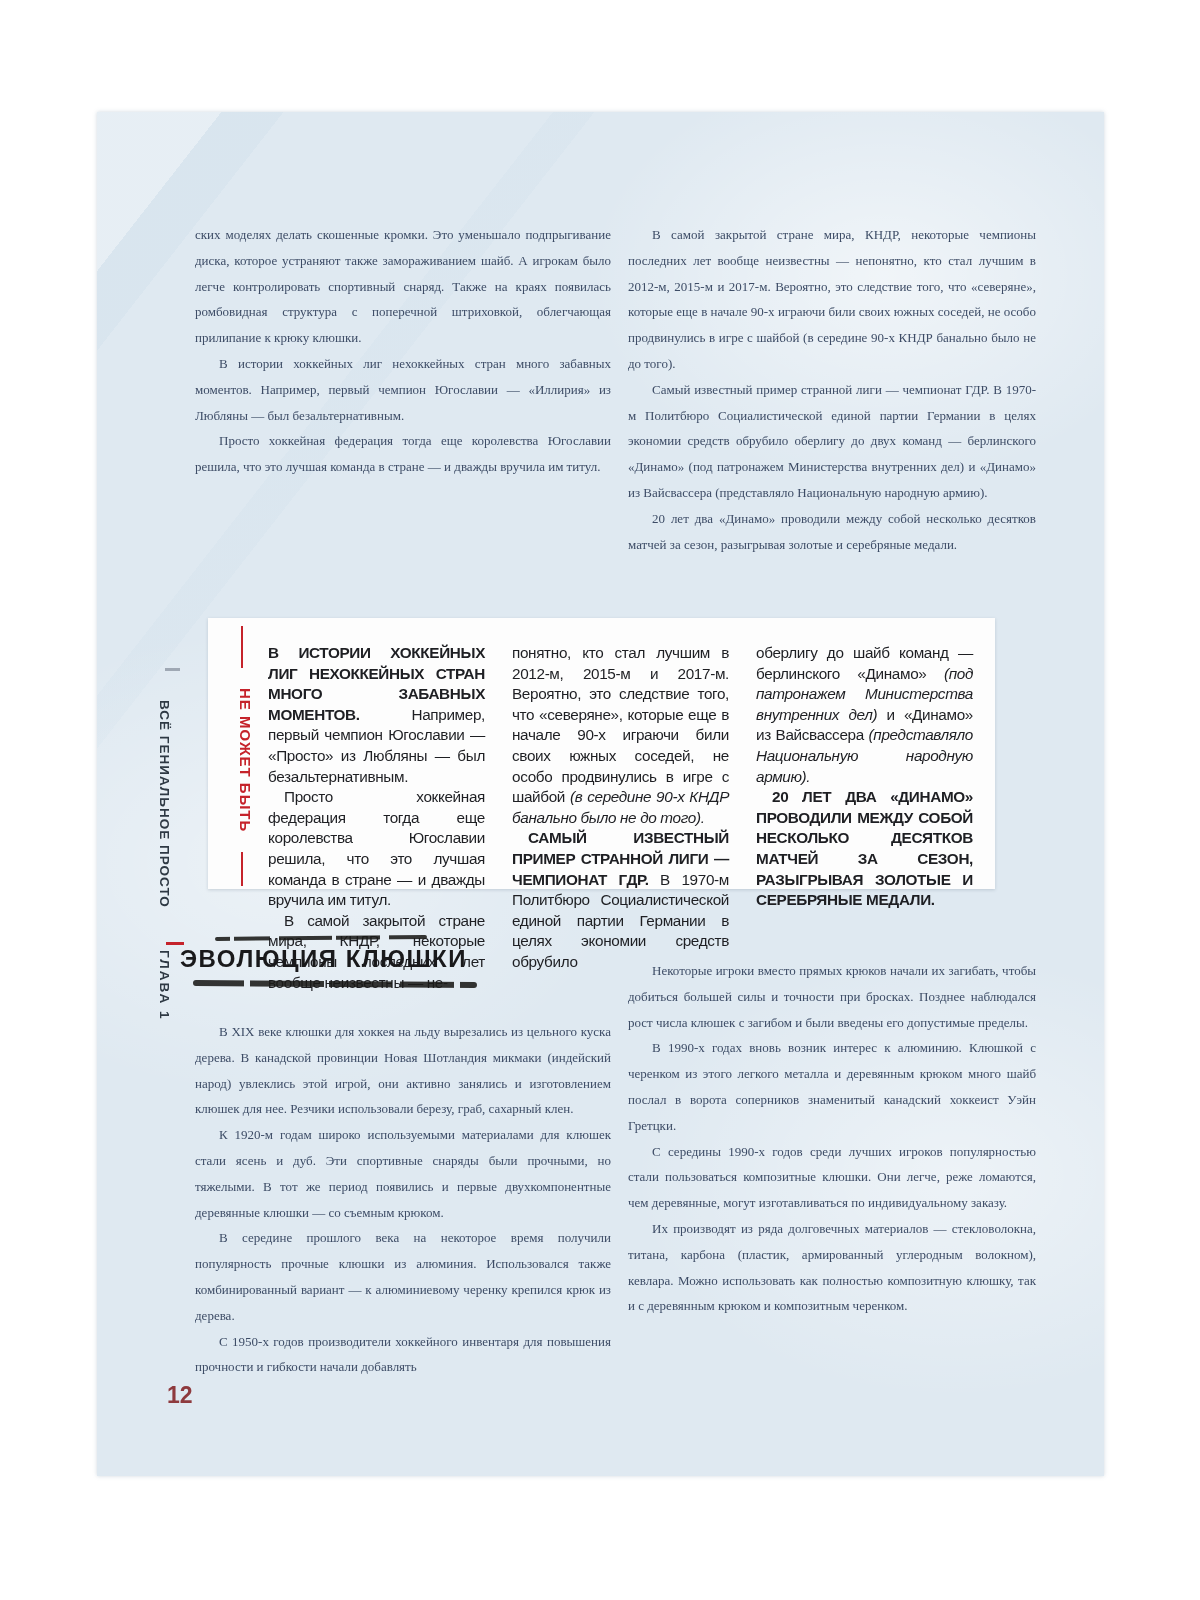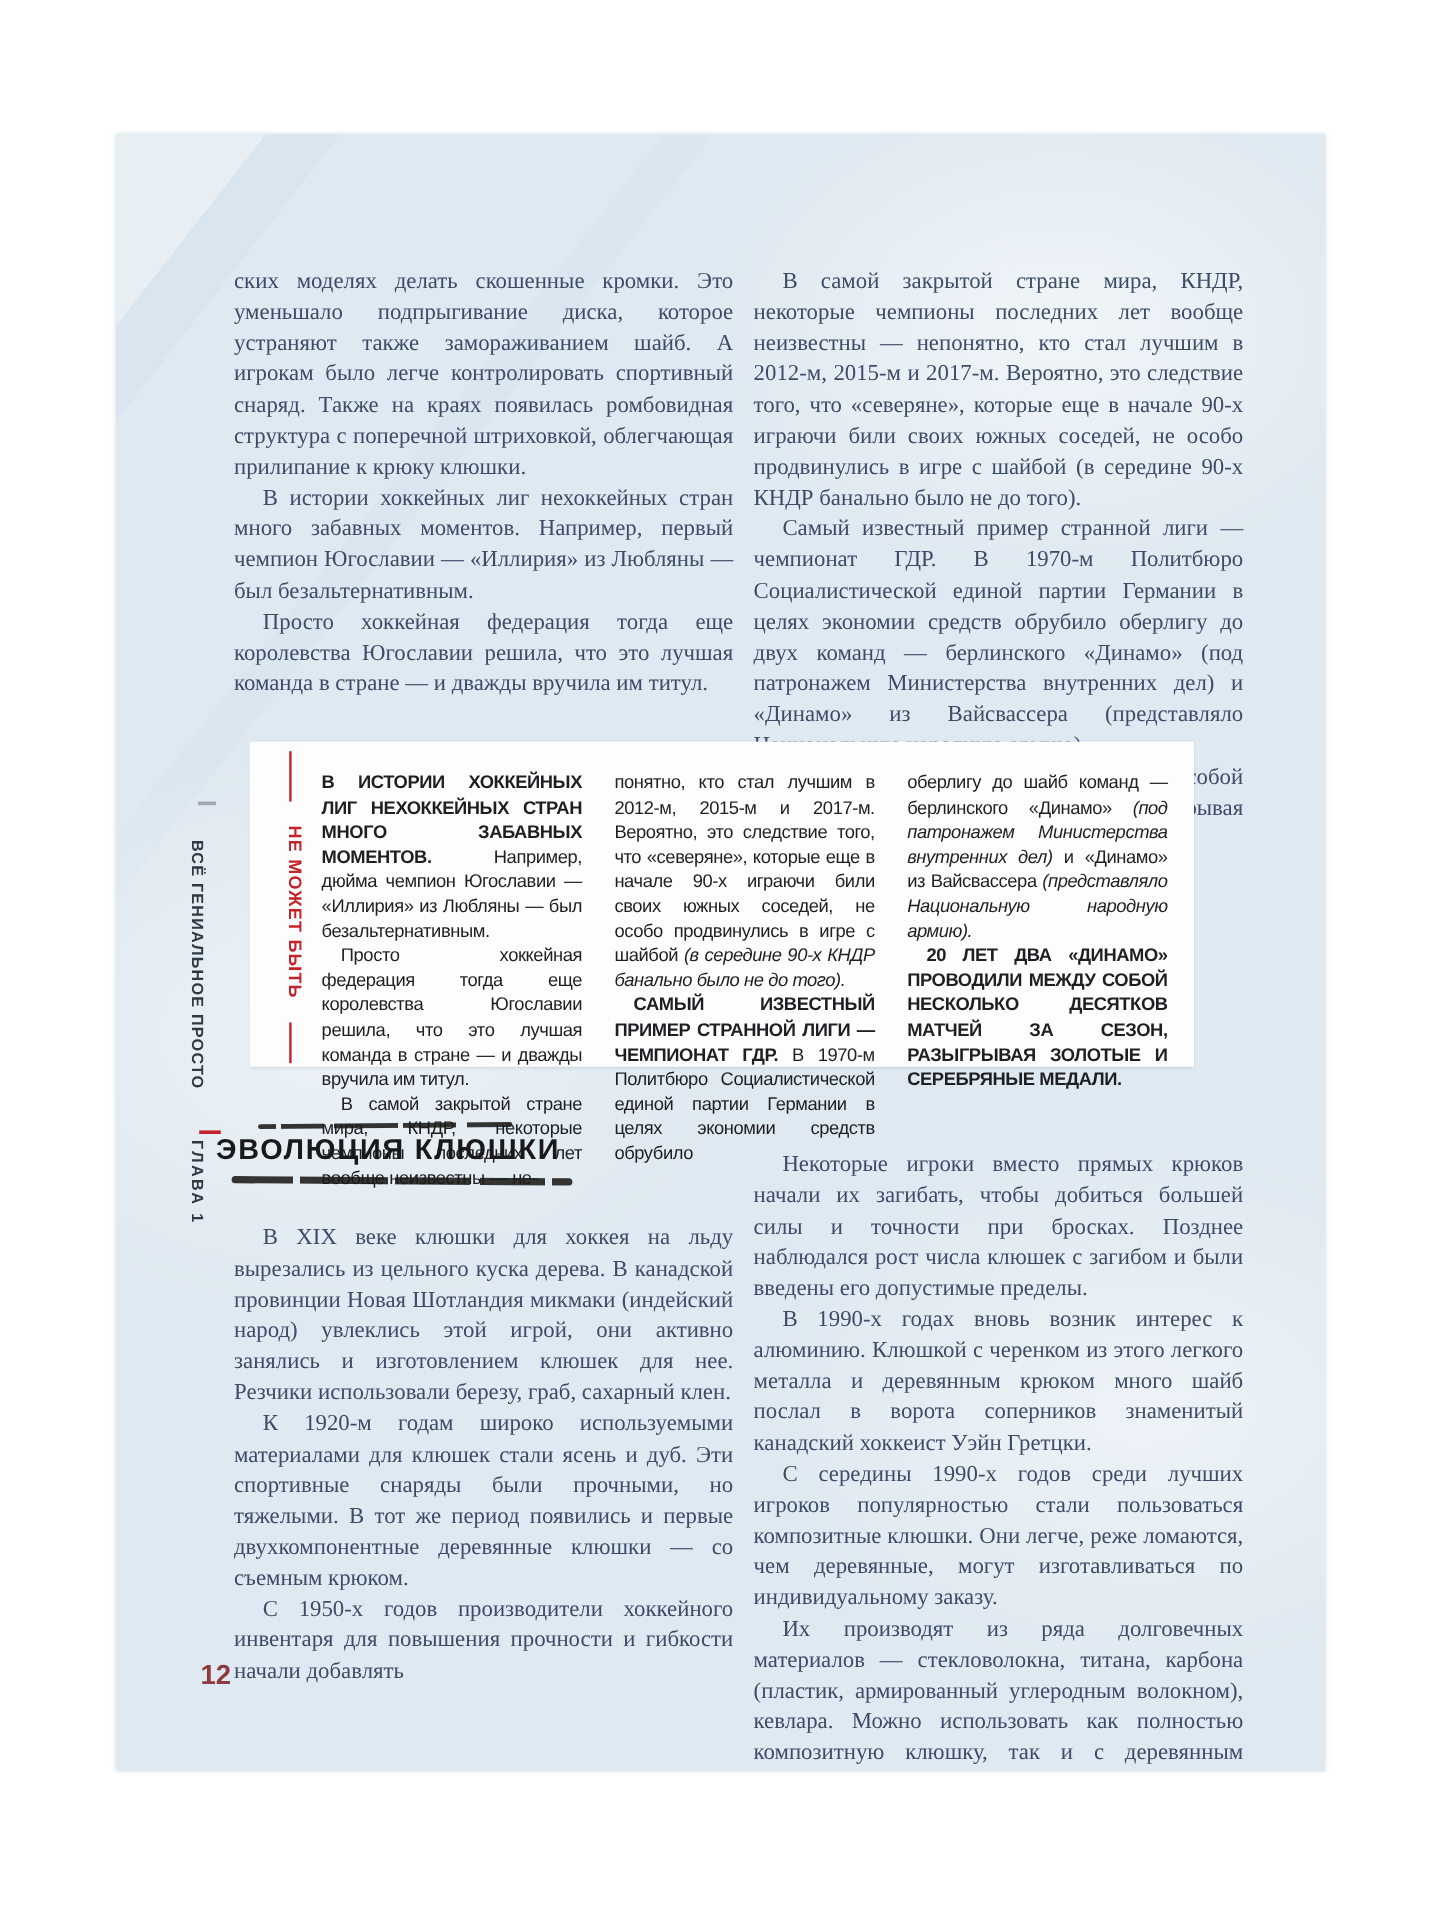--- a/index.html
+++ b/index.html
@@ -16,21 +16,21 @@
       radial-gradient(460px 320px at 85% 78%, rgba(255,255,255,.45), rgba(255,255,255,0) 70%),
       linear-gradient(128deg, rgba(255,255,255,.25) 0 6%, rgba(193,214,229,.20) 6% 9%, rgba(255,255,255,0) 9% 22%, rgba(193,214,229,.14) 22% 24%, rgba(255,255,255,0) 24%),
       #dfe9f1;
     box-shadow:0 0 4px rgba(120,145,165,.35);
     overflow:hidden;
   }
   
   .col{
     position:absolute;
     color:#3d4c66;
-    font-size:19px;line-height:25.8px;text-align:justify;
+    font-size:13px;line-height:25.8px;text-align:justify;
   }
   .col p{margin:0;}
   .col p.indent{text-indent:24px;}
   .tl{left:98px;top:110px;width:416px;}
   .tr{left:531px;top:110px;width:408px;}
   .bl{left:98px;top:907px;width:416px;}
   .br{left:531px;top:846px;width:408px;}
   
   .vert{
     writing-mode:vertical-rl;
@@ -122,21 +122,21 @@
   </div>
 
   <div class="callout">
     <div class="callout-rail">
       <div class="rail-line top"></div>
       <div class="callout-label vert">НЕ МОЖЕТ БЫТЬ</div>
       <div class="rail-line bottom"></div>
     </div>
     <div class="callout-cols">
       <div class="c">
-        <p><b>В ИСТОРИИ ХОККЕЙНЫХ ЛИГ НЕХОККЕЙНЫХ СТРАН МНОГО ЗАБАВНЫХ МОМЕНТОВ.</b><span> Например, дюйма чемпион Югославии — «Иллирия» из Любляны — был безальтернативным.</span></p>
+        <p><b>В ИСТОРИИ ХОККЕЙНЫХ ЛИГ НЕХОККЕЙНЫХ СТРАН МНОГО ЗАБАВНЫХ МОМЕНТОВ.</b><span> Например, первый чемпион Югославии — «Просто» из Любляны — был безальтернативным.</span></p>
         <p class="indent">Просто хоккейная федерация тогда еще королевства Югославии решила, что это лучшая команда в стране — и дважды вручила им титул.</p>
         <p class="indent">В самой закрытой стране мира, КНДР, некоторые чемпионы последних лет вообще неизвестны — не-</p>
       </div>
       <div class="c">
         <p><span>понятно, кто стал лучшим в 2012-м, 2015-м и 2017-м. Вероятно, это следствие того, что «северяне», которые еще в начале 90-х играючи били своих южных соседей, не особо продвинулись в игре с шайбой </span><i>(в середине 90-х КНДР банально было не до того).</i></p>
         <p class="indent"><b>САМЫЙ ИЗВЕСТНЫЙ ПРИМЕР СТРАННОЙ ЛИГИ — ЧЕМПИОНАТ ГДР.</b><span> В 1970-м Политбюро Социалистической единой партии Германии в целях экономии средств обрубило</span></p>
       </div>
       <div class="c">
         <p><span>оберлигу до шайб команд — берлинского «Динамо» </span><i>(под патронажем Министерства внутренних дел)</i><span> и «Динамо» из Вайсвассера </span><i>(представляло Национальную народную армию).</i></p>
         <p class="indent"><b>20 ЛЕТ ДВА «ДИНАМО» ПРОВОДИЛИ МЕЖДУ СОБОЙ НЕСКОЛЬКО ДЕСЯТКОВ МАТЧЕЙ ЗА СЕЗОН, РАЗЫГРЫВАЯ ЗОЛОТЫЕ И СЕРЕБРЯНЫЕ МЕДАЛИ.</b></p>
@@ -144,20 +144,21 @@
     </div>
   </div>
 
   <div class="grunge g-top"></div>
   <div class="sec-title">ЭВОЛЮЦИЯ КЛЮШКИ</div>
   <div class="grunge g-bottom"></div>
 
   <div class="col bl">
     <p class="indent">В XIX веке клюшки для хоккея на льду вырезались из цельного куска дерева. В канадской провинции Новая Шотландия микмаки (индейский народ) увлеклись этой игрой, они активно занялись и изготовлением клюшек для нее. Резчики использовали березу, граб, сахарный клен.</p>
     <p class="indent">К 1920-м годам широко используемыми материалами для клюшек стали ясень и дуб. Эти спортивные снаряды были прочными, но тяжелыми. В тот же период появились и первые двухкомпонентные деревянные клюшки — со съемным крюком.</p>
+    <p class="indent">В середине прошлого века на некоторое время получили популярность прочные клюшки из алюминия. Использовался также комбинированный вариант — к алюминиевому черенку крепился крюк из дерева.</p>
     <p class="indent">С 1950-х годов производители хоккейного инвентаря для повышения прочности и гибкости начали добавлять</p>
   </div>
   <div class="col br">
     <p class="indent">Некоторые игроки вместо прямых крюков начали их загибать, чтобы добиться большей силы и точности при бросках. Позднее наблюдался рост числа клюшек с загибом и были введены его допустимые пределы.</p>
     <p class="indent">В 1990-х годах вновь возник интерес к алюминию. Клюшкой с черенком из этого легкого металла и деревянным крюком много шайб послал в ворота соперников знаменитый канадский хоккеист Уэйн Гретцки.</p>
     <p class="indent">С середины 1990-х годов среди лучших игроков популярностью стали пользоваться композитные клюшки. Они легче, реже ломаются, чем деревянные, могут изготавливаться по индивидуальному заказу.</p>
     <p class="indent">Их производят из ряда долговечных материалов — стекловолокна, титана, карбона (пластик, армированный углеродным волокном), кевлара. Можно использовать как полностью композитную клюшку, так и с деревянным крюком и композитным черенком.</p>
   </div>
 
   <div class="page-number">12</div>

